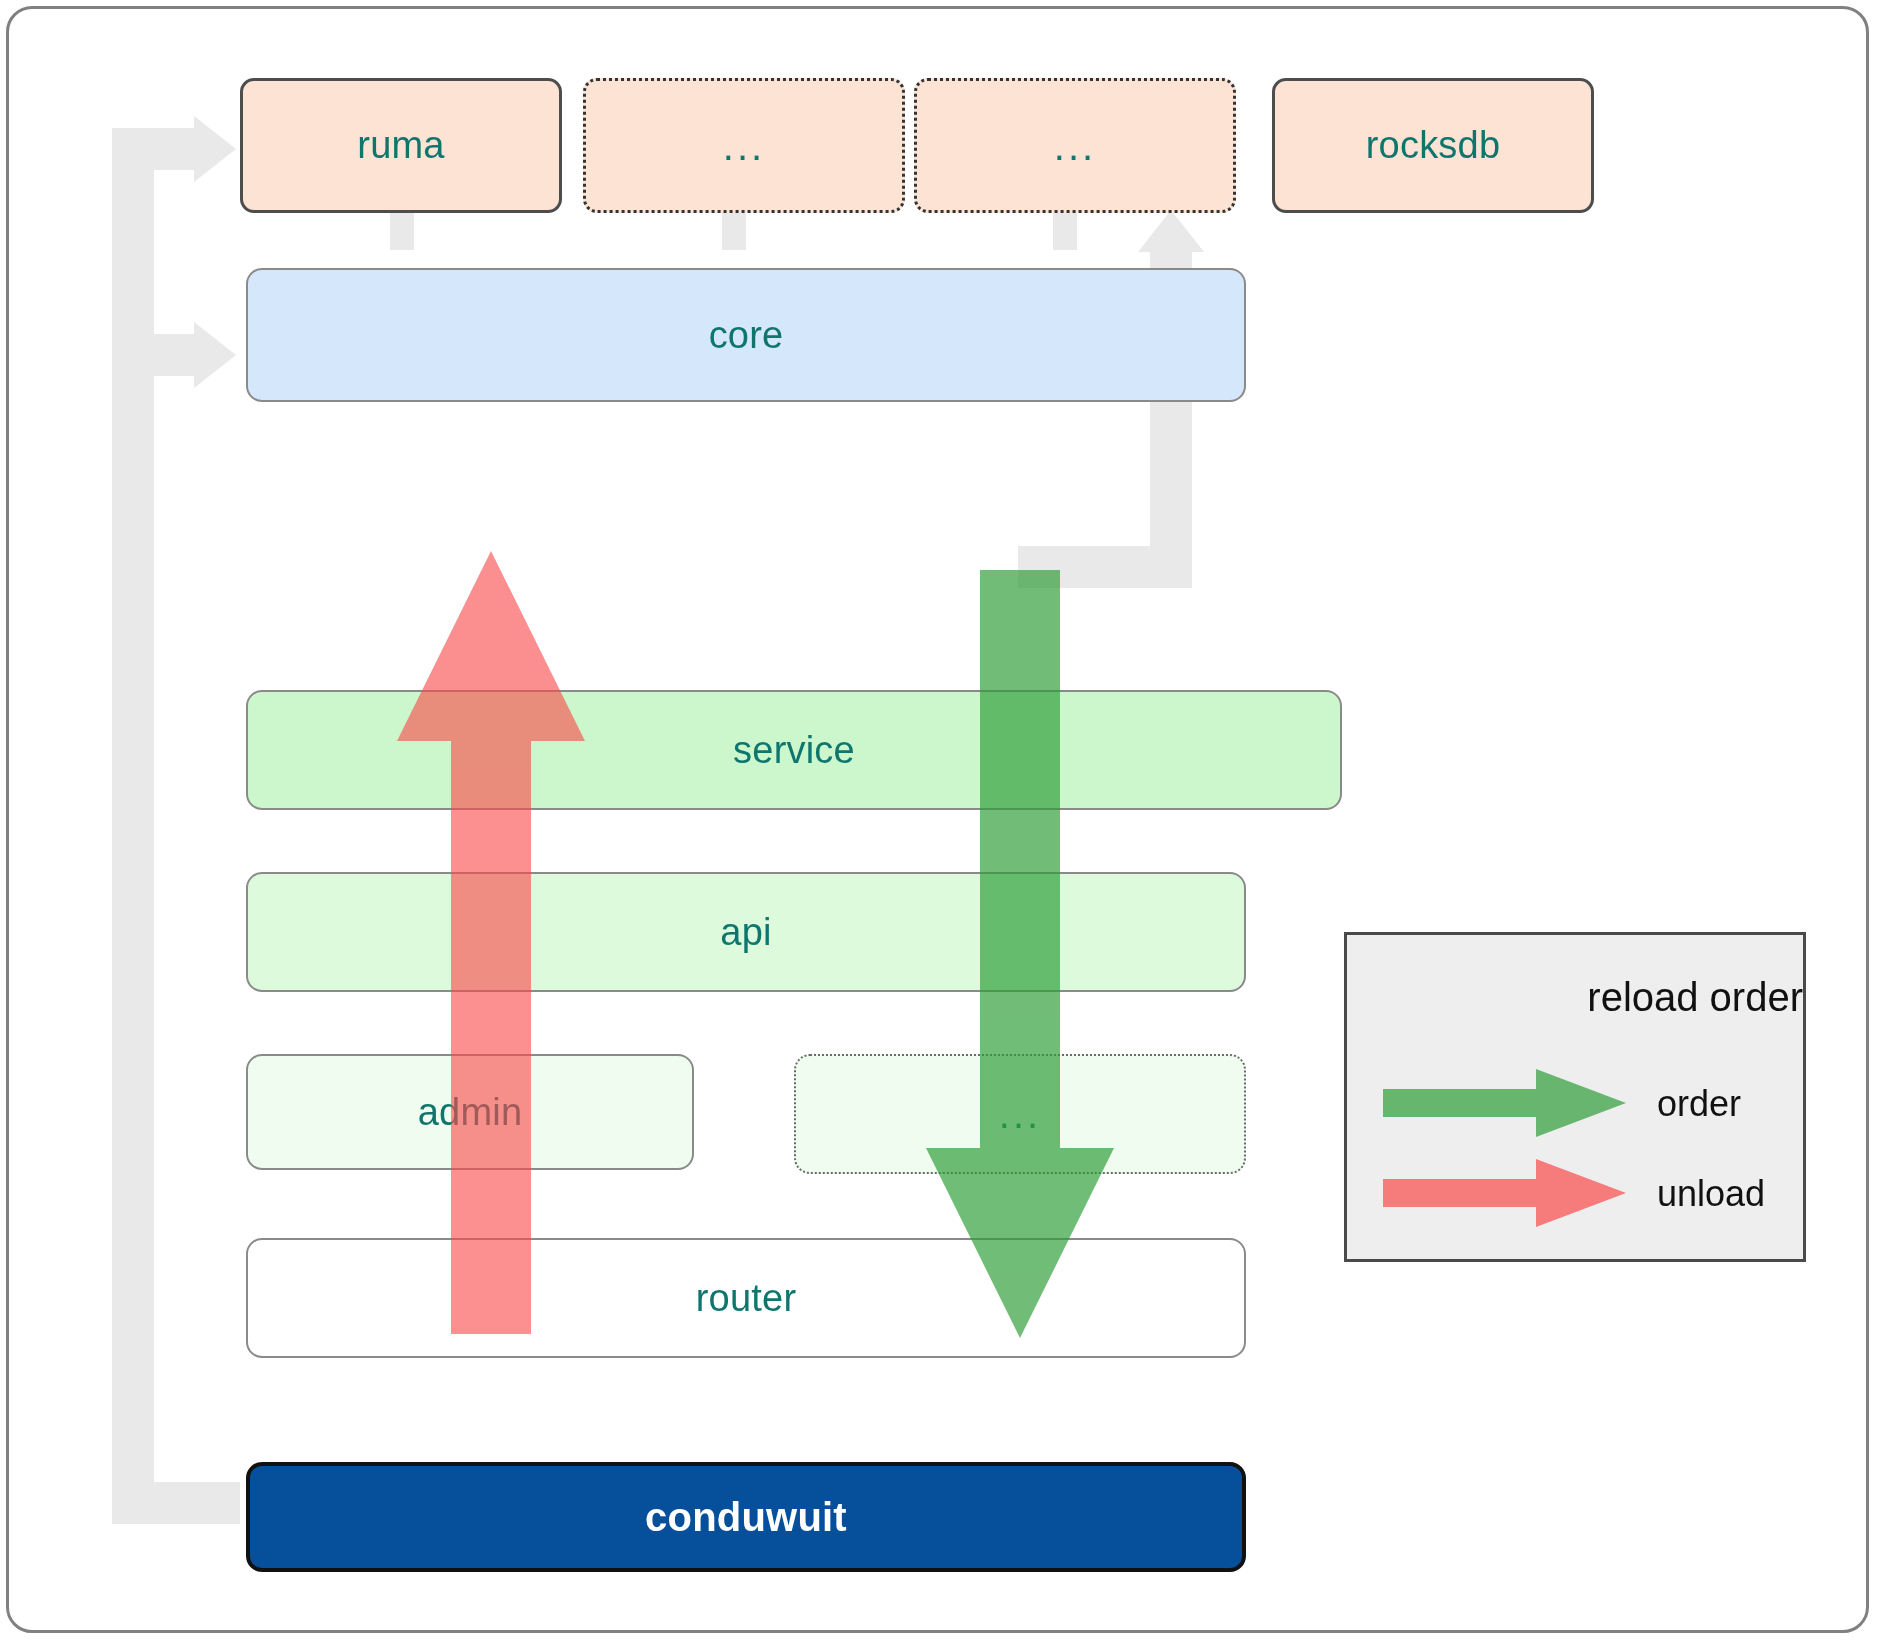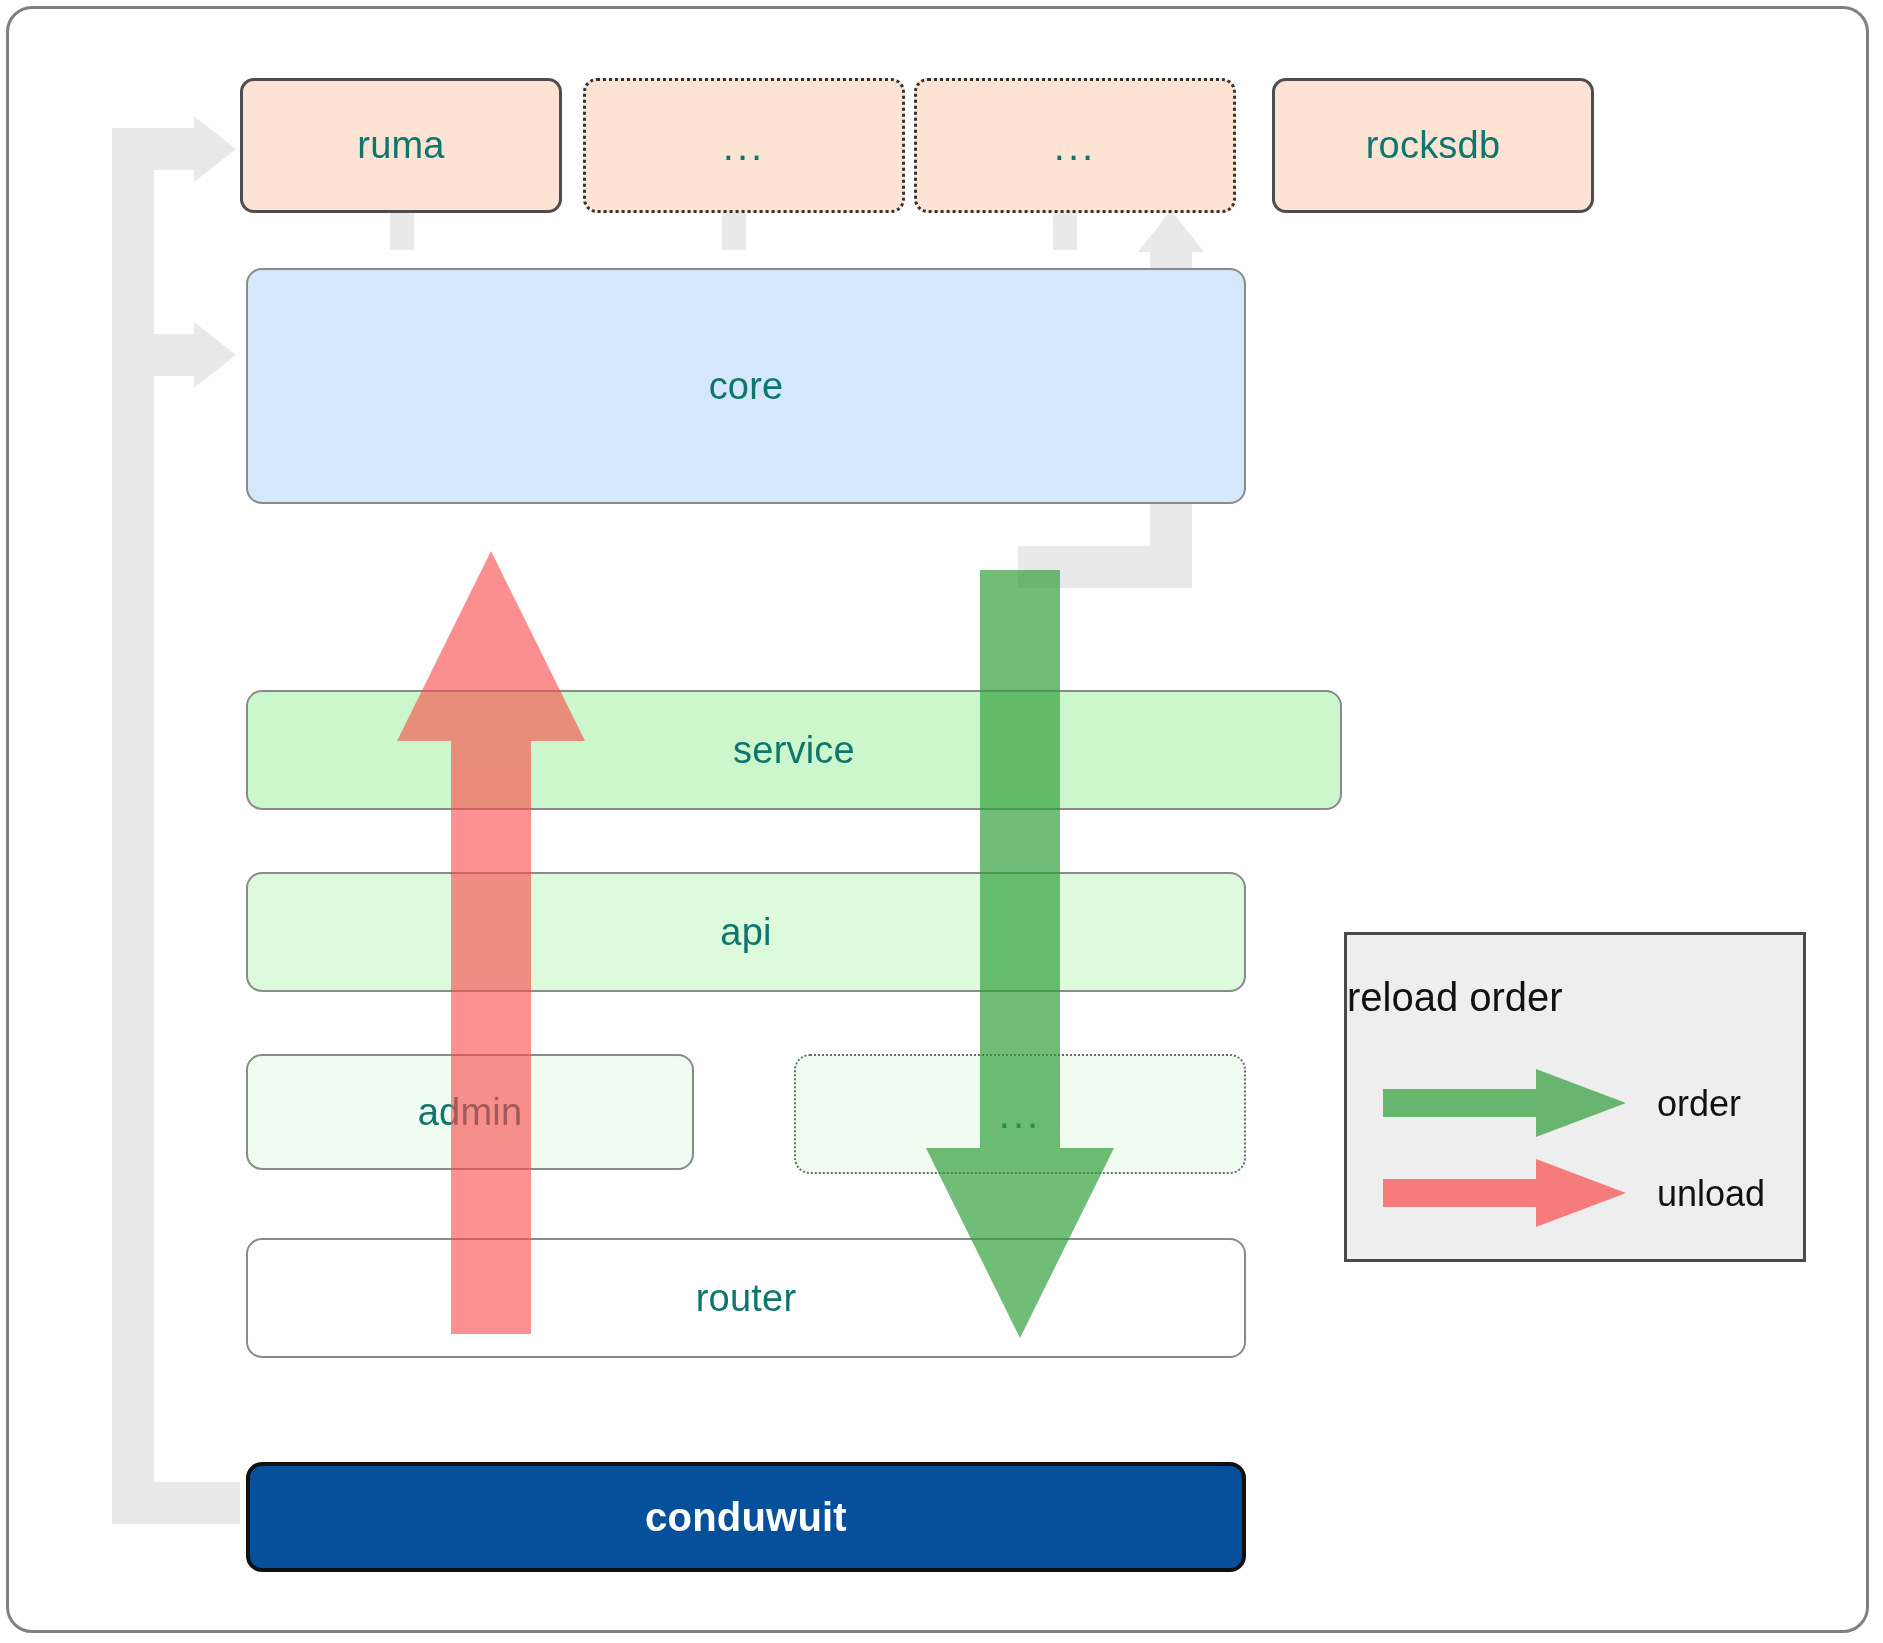--- a/index.html
+++ b/index.html
@@ -102,21 +102,21 @@
   
   .legend-box {
     position: absolute;
     background: #eeeeee;
     border: 3px solid #4a4a4a;
     box-sizing: border-box;
   }
   .legend-title {
     position: absolute;
     width: 100%;
-    text-align: left;
+    text-align: right;
     font-size: 40px;
     color: #111111;
   }
   .legend-label {
     position: absolute;
     font-size: 36px;
     color: #111111;
   }
 </style>
 </head>
@@ -154,21 +154,21 @@
   </div>
 
   <div class="node dep-dotted" style="left:914px; top:78px; width:322px; height:135px;">
     <span class="ellipsis-dots">...</span>
   </div>
 
   <div class="node dep" style="left:1256px; top:78px; width:322px; height:135px;margin-left:16px;">
     <span>rocksdb</span>
   </div>
 
-  <div class="node core" style="left:246px; top:268px; width:1000px; height:236px;">
+  <div class="node core" style="left:246px; top:268px; width:1000px; height:134px;">
     <span>core</span>
   </div>
 
 
   <div class="node layer" style="left:246px; top:690px; width:1096px; height:120px; background:#ccf7cc;">
     <span>service</span>
   </div>
 
   <div class="node layer" style="left:246px; top:872px; width:1000px; height:120px; background:#ddfadd;">
     <span>api</span>

